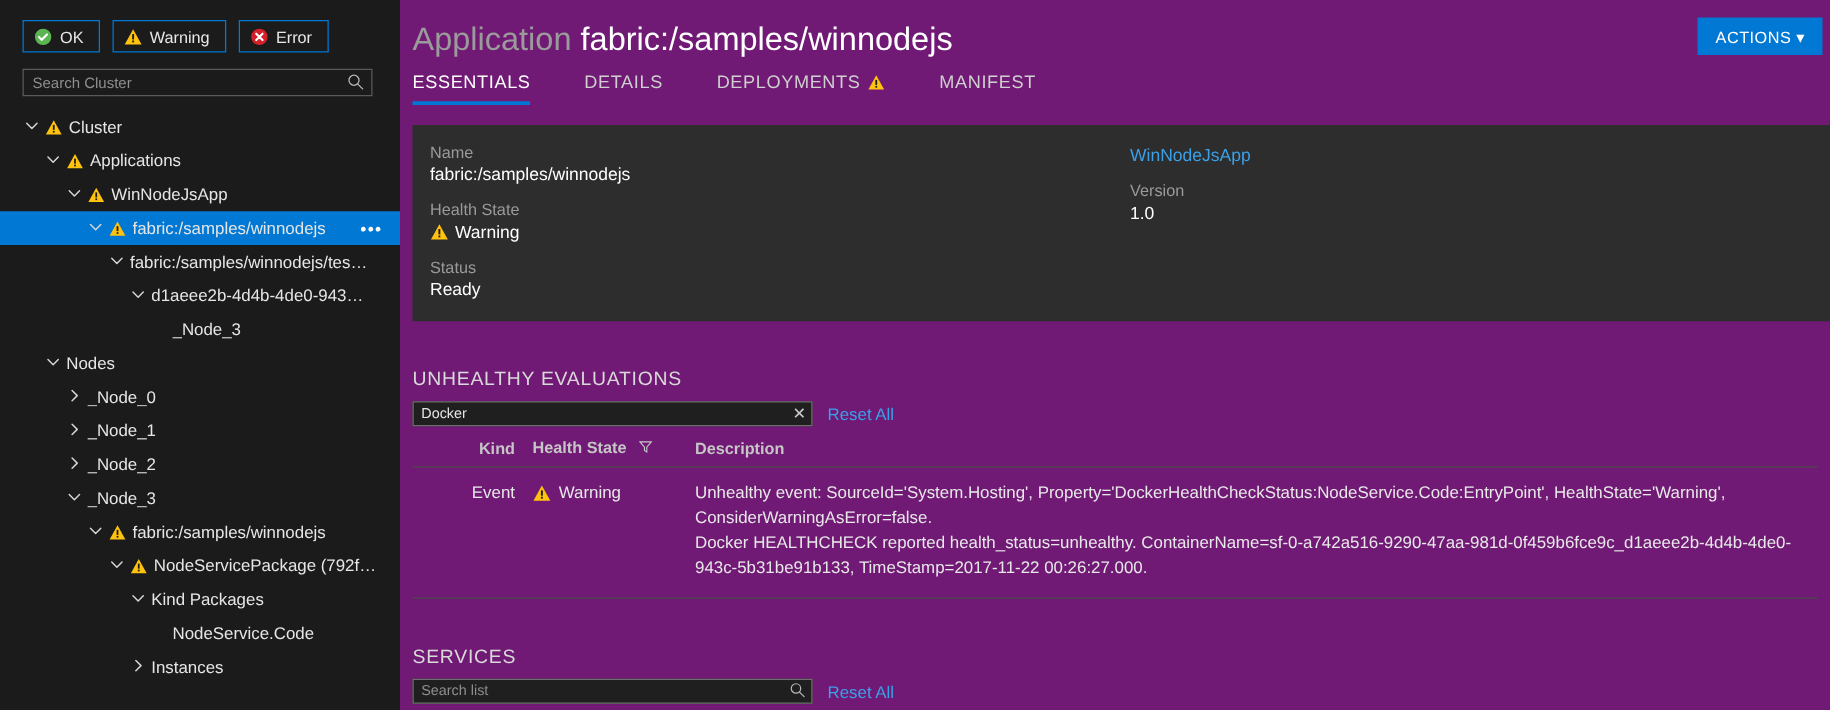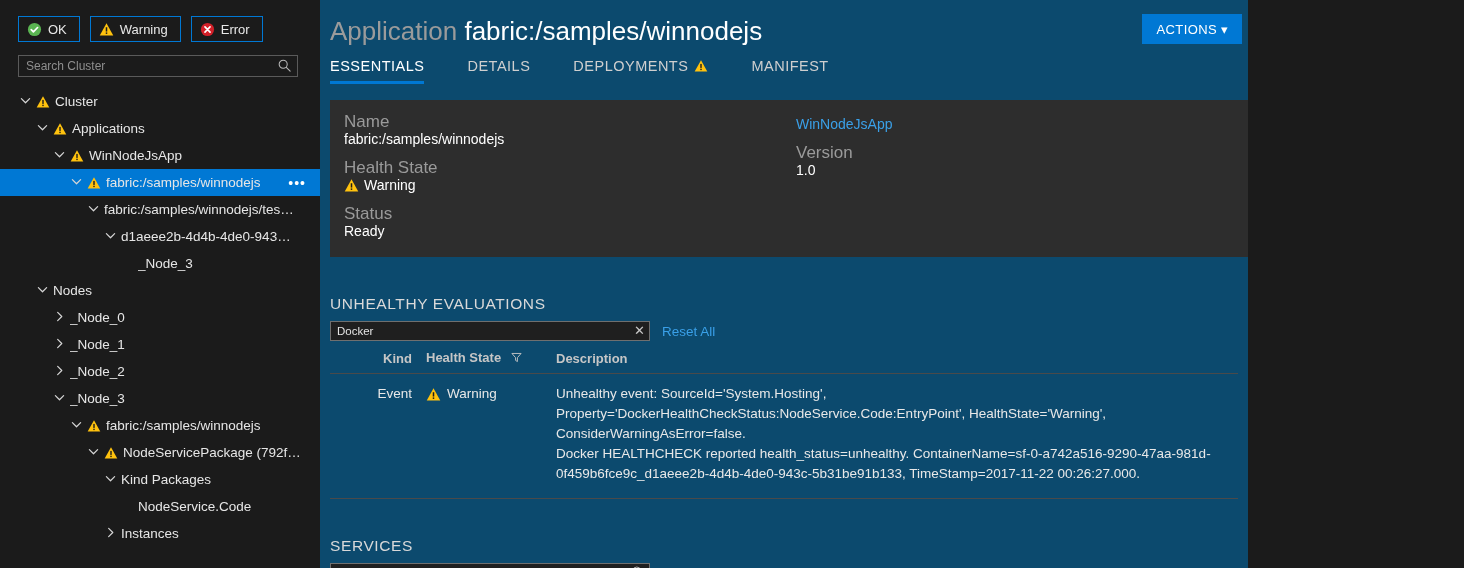--- a/index.html
+++ b/index.html
@@ -3,21 +3,21 @@
 <meta charset="utf-8">
 <style>
   * { box-sizing: border-box; }
   html, body {
     margin: 0; padding: 0;
     width: 1464px; height: 568px;
     background: #1b1b1b;
     font-family: "Liberation Sans", sans-serif;
     overflow: hidden;
   }
-  .app { display: flex; width: 1248px; height: 568px; }
+  .app { display: flex; width: 1464px; height: 568px; }
 
   
   .sidebar {
     width: 320px; min-width: 320px; height: 568px;
     background: #1b1b1b;
     position: relative;
     overflow: hidden;
   }
   .health-filters {
     display: flex; gap: 10px;
@@ -80,21 +80,21 @@
     position: absolute; right: 14px; top: 50%;
     transform: translateY(-50%);
     color: #fff; font-size: 14px; letter-spacing: 1px;
     line-height: 8px;
     cursor: pointer;
   }
 
   
   .main {
     flex: 1; height: 568px;
-    background: #0c4a6e;
+    background: #701a75;
     position: relative;
     overflow: hidden;
   }
   .topbar {
     padding: 14px 0 0 10px;
     position: relative;
   }
   .page-title {
     font-size: 26px;
     color: #ffffff;
@@ -149,21 +149,21 @@
     background: #2d2d2d;
     padding: 14px 0 16px 14px;
     display: flex;
     margin-right: 0;
   }
   .ess-col { width: 565px; }
   .ess-field { margin-bottom: 11px; }
   .ess-field:last-child { margin-bottom: 0; }
   .ess-lbl {
     color: #9a9a9a;
-    font-size: 17px;
+    font-size: 13px;
     line-height: 15px;
   }
   .ess-val {
     color: #ffffff;
     font-size: 14px;
     line-height: 20px;
     display: flex; align-items: center; gap: 5px;
   }
   .ess-val.link { color: #3aa0e8; cursor: pointer; }
 

